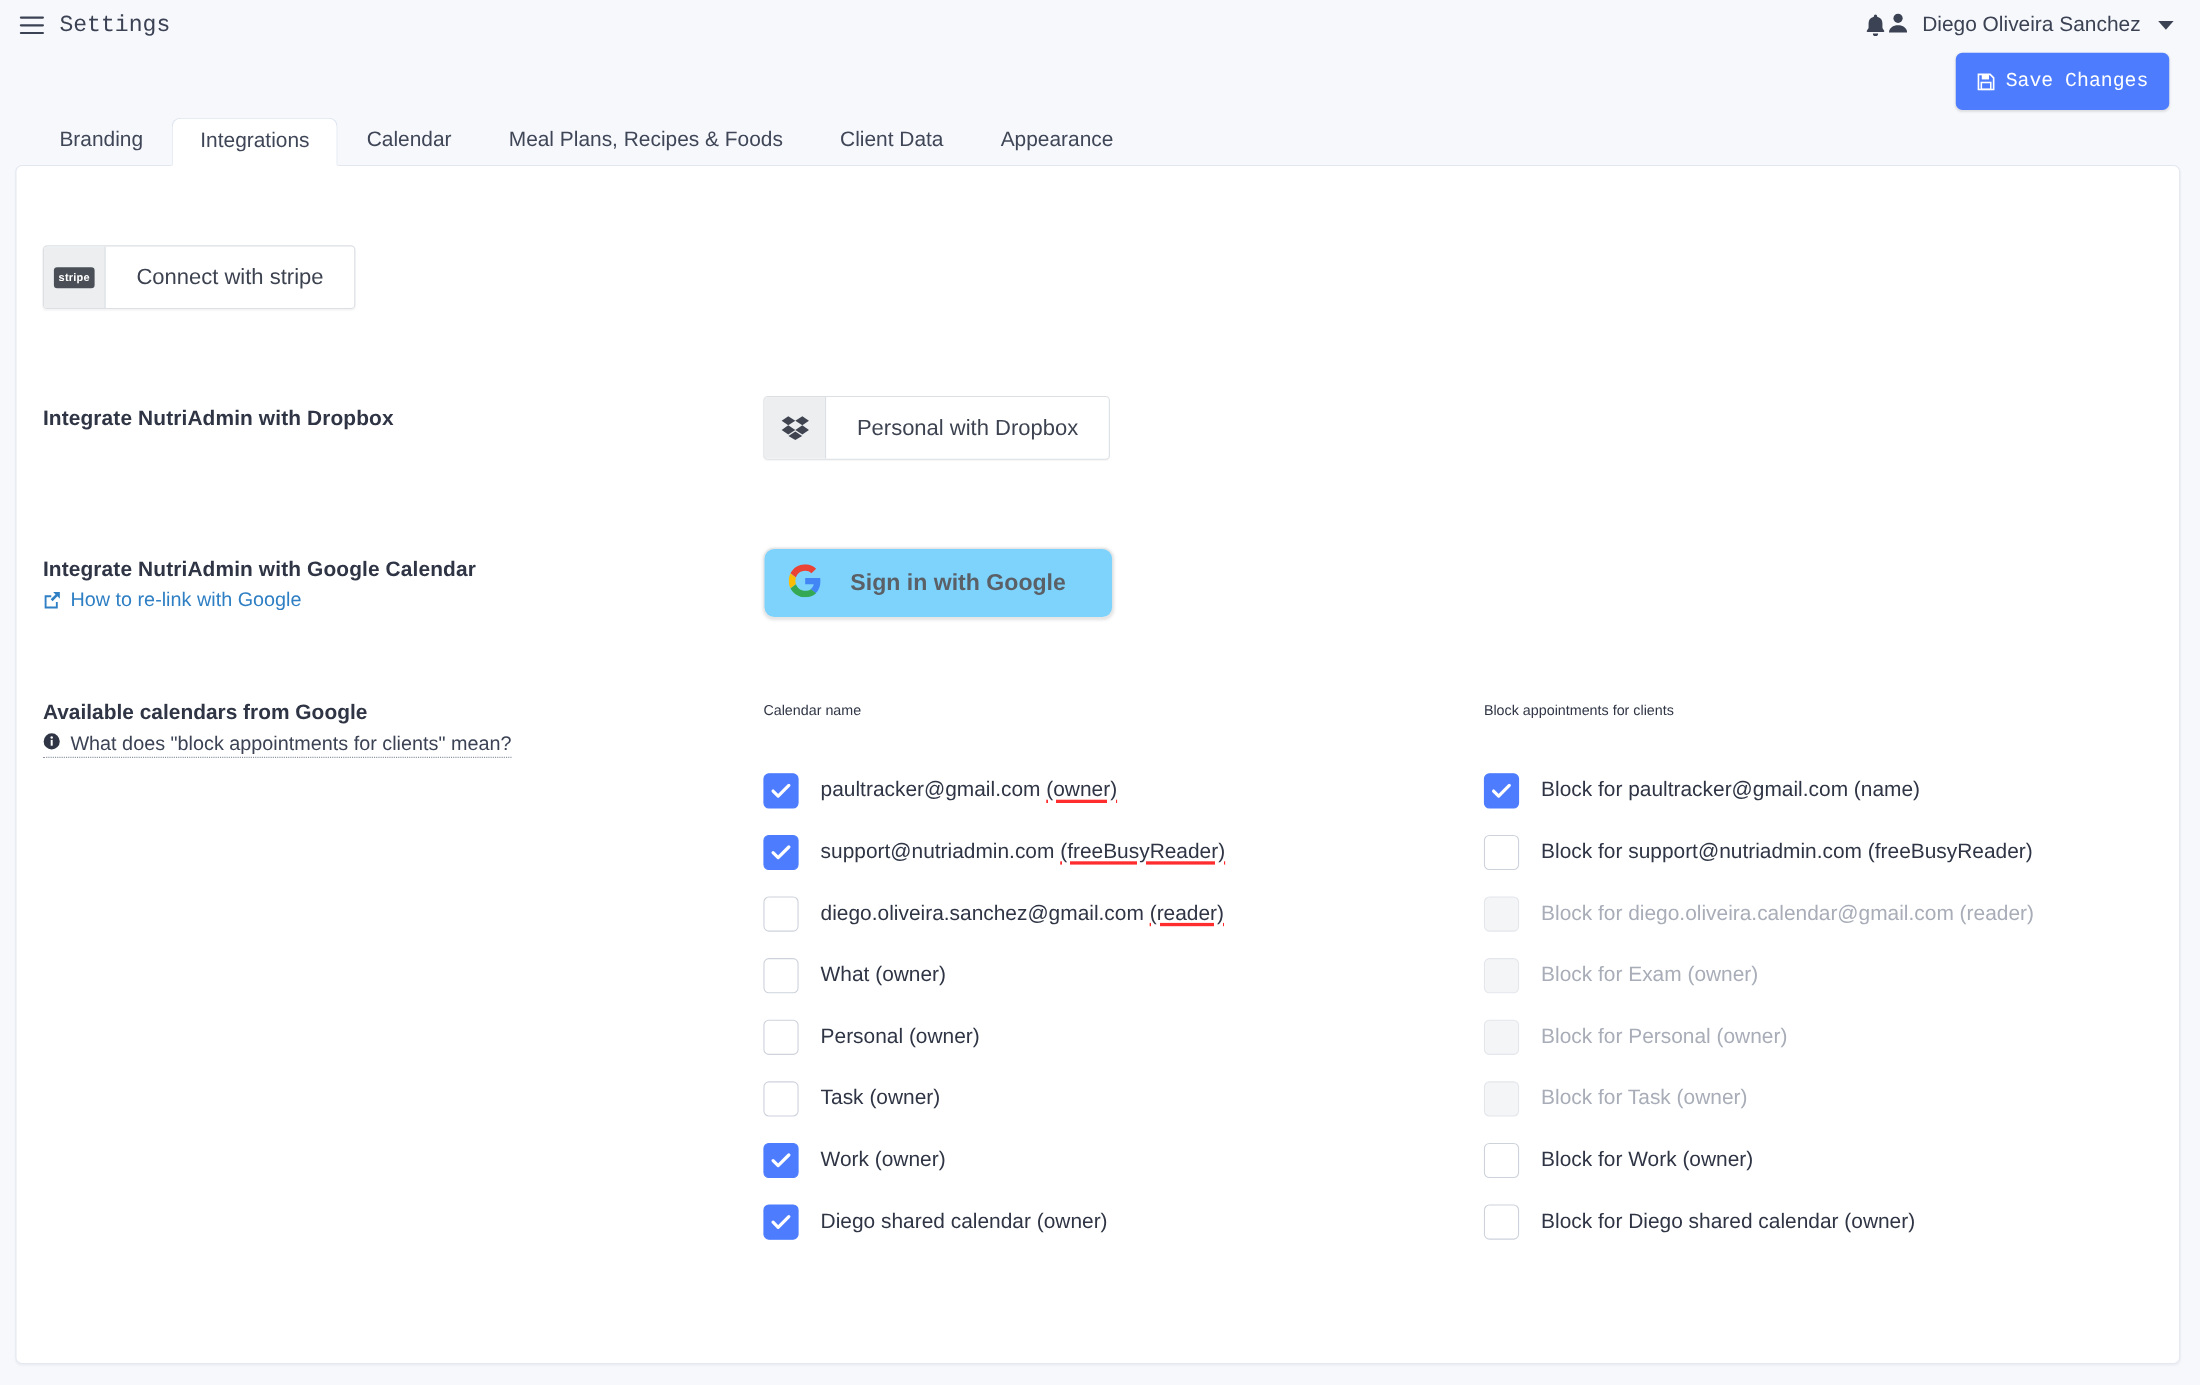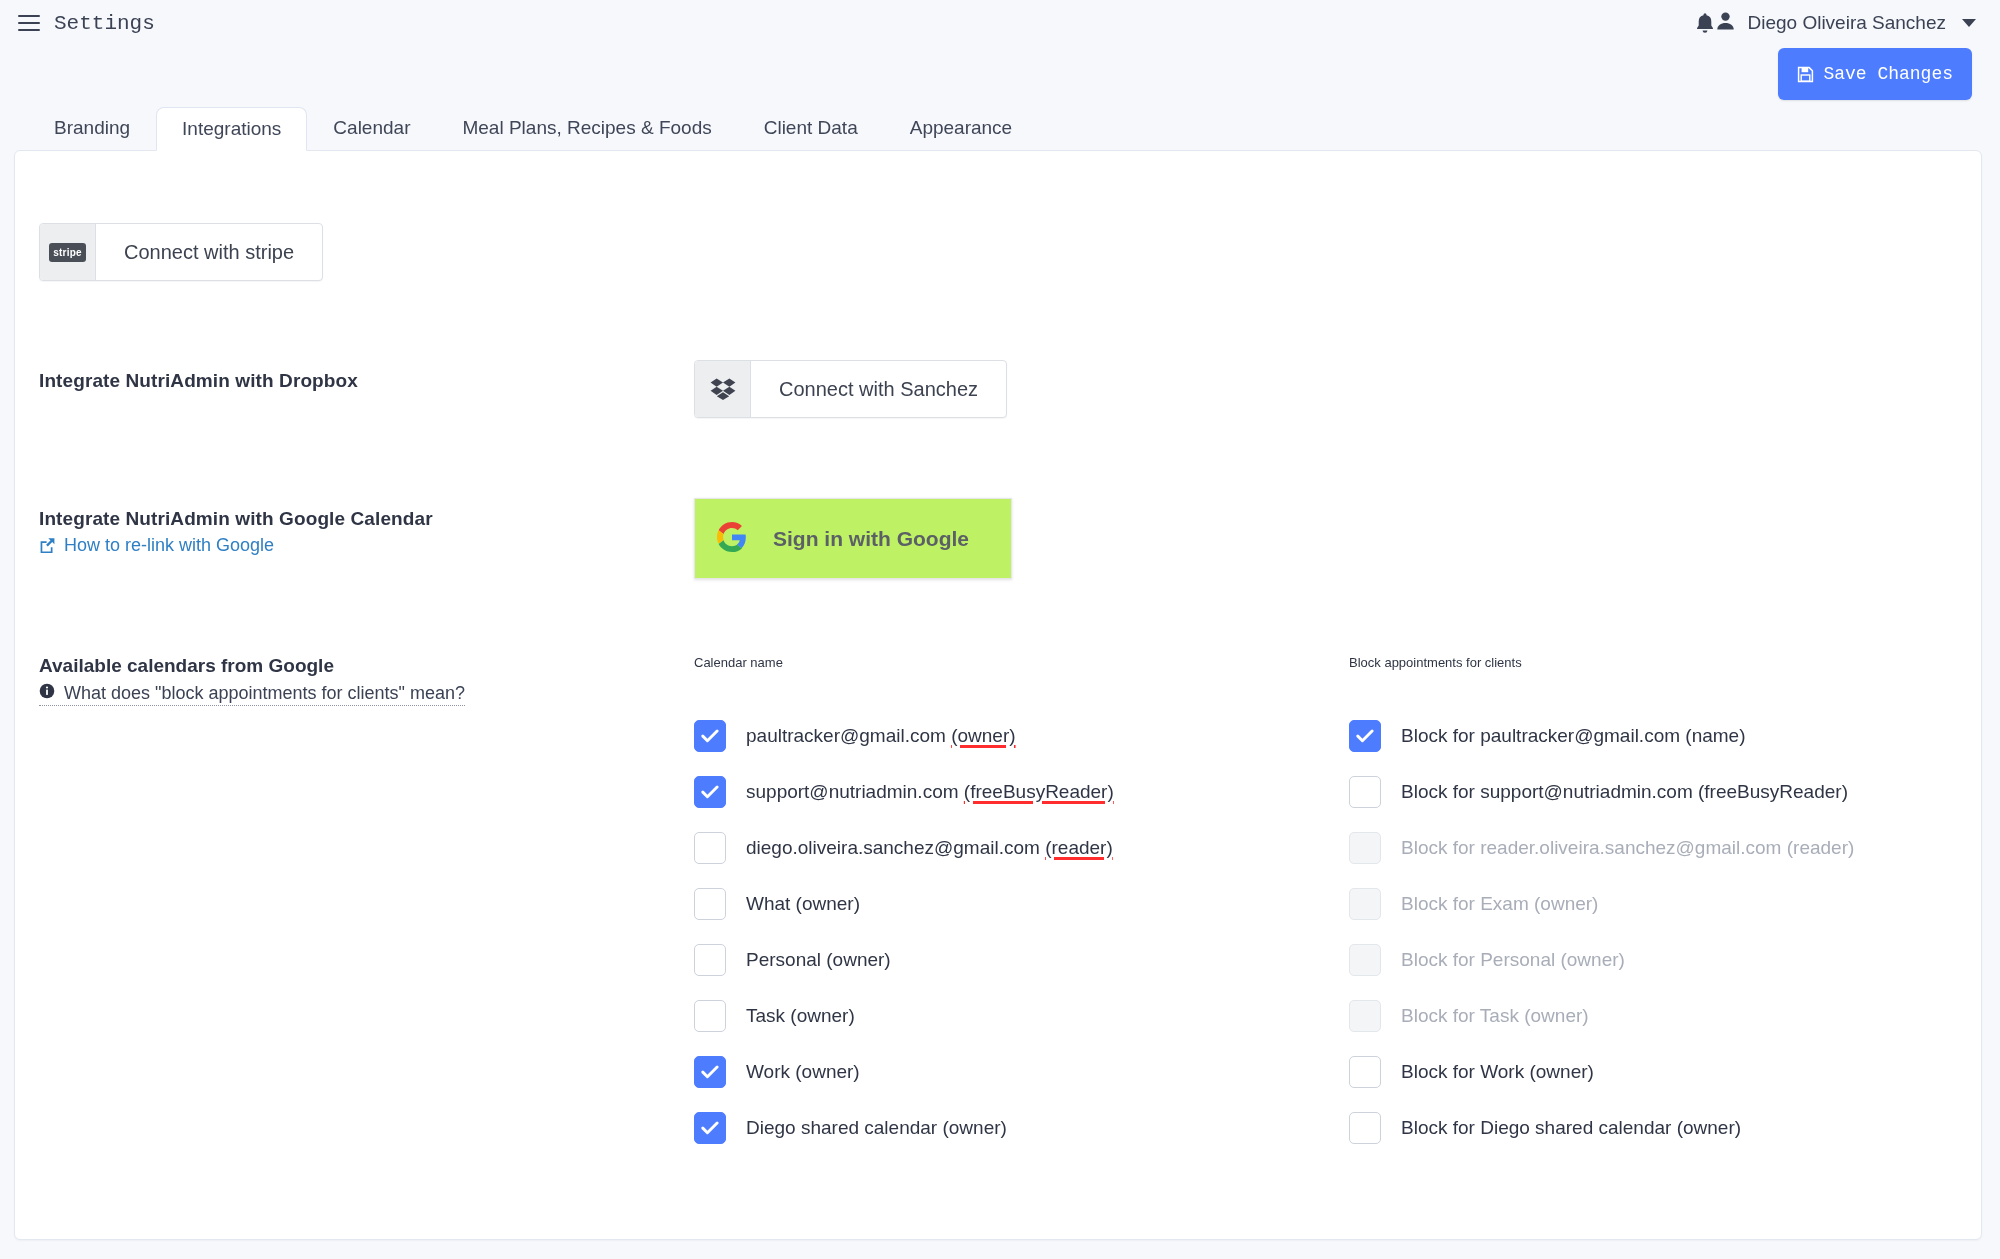--- a/index.html
+++ b/index.html
@@ -106,22 +106,22 @@
     display:flex; align-items:center; padding: 0 28px;
     font-size: 20px; color:#3c4250; white-space:nowrap;
   }
   .stripe-badge {
     background:#4a4f57; color:#fff; font-size:10px; font-weight:700;
     border-radius:3px; padding: 4px 4px; letter-spacing:.2px;
   }
 
   .google-btn {
     display:flex; align-items:center; gap:26px;
-    background:#bef264; border:1px solid #e6e6e6; border-radius:0;
-    height: 81px; padding: 0 28px 0 22px; cursor:pointer; width: 318px;
+    background:#7dd3fc; border:1px solid #e6e6e6; border-radius:10px;
+    height: 64px; padding: 0 28px 0 22px; cursor:pointer; width: 318px;
     box-shadow: 0 1px 3px rgba(0,0,0,.12);
   }
   .google-btn .gtext {
     font-size: 21px; color:#5b5f66; font-weight:700; white-space:nowrap;
   }
 
   
   .cal-section { display:flex; margin-top: 76px; }
   .cal-left { width: 655px; }
   .cal-title { font-size: 19px; font-weight:700; color:#2f3545; }
@@ -226,21 +226,21 @@
       <div class="connect-btn">
         <div class="connect-ico">
           <svg width="26" height="24" viewBox="0 0 26 24">
             <path d="M6.6 1.5 0.6 5.6l6 4.1 6.4-4.1z" fill="#3f4450"></path>
             <path d="M19.4 1.5 25.4 5.6l-6 4.1L13 5.6z" fill="#3f4450"></path>
             <path d="M0.6 13.8 6.6 9.7l6.4 4.1-6.4 4.2z" fill="#3f4450"></path>
             <path d="M25.4 13.8 19.4 9.7 13 13.8l6.4 4.2z" fill="#3f4450"></path>
             <path d="M6.8 19.3 13 15.3l6.2 4-6.2 3.6z" fill="#3f4450"></path>
           </svg>
         </div>
-        <div class="connect-text">Connect with Sanchez</div>
+        <div class="connect-text">Personal with Dropbox</div>
       </div>
     </div>
 
     <div class="int-row google">
       <div class="int-label-col">
         <div class="int-label">Integrate NutriAdmin with Google Calendar</div>
         <div class="sub-link">
           <span>
             <svg width="17" height="17" viewBox="0 0 17 17">
                 <path d="M1.6 4.2h6v1.7h-4.3v8.5h8.5v-4.2h1.7v5.9h-11.9z" fill="#2e7fc4"></path>
@@ -342,21 +342,21 @@
                 </svg>
               </div>
               <div class="chk-label">Block for paultracker@gmail.com (name)</div>
             </div>
             <div class="chk-row">
               <div class="chk"></div>
               <div class="chk-label">Block for support@nutriadmin.com (freeBusyReader)</div>
             </div>
             <div class="chk-row">
               <div class="chk disabled"></div>
-              <div class="chk-label muted">Block for reader.oliveira.sanchez@gmail.com (reader)</div>
+              <div class="chk-label muted">Block for diego.oliveira.calendar@gmail.com (reader)</div>
             </div>
             <div class="chk-row">
               <div class="chk disabled"></div>
               <div class="chk-label muted">Block for Exam (owner)</div>
             </div>
             <div class="chk-row">
               <div class="chk disabled"></div>
               <div class="chk-label muted">Block for Personal (owner)</div>
             </div>
             <div class="chk-row">

